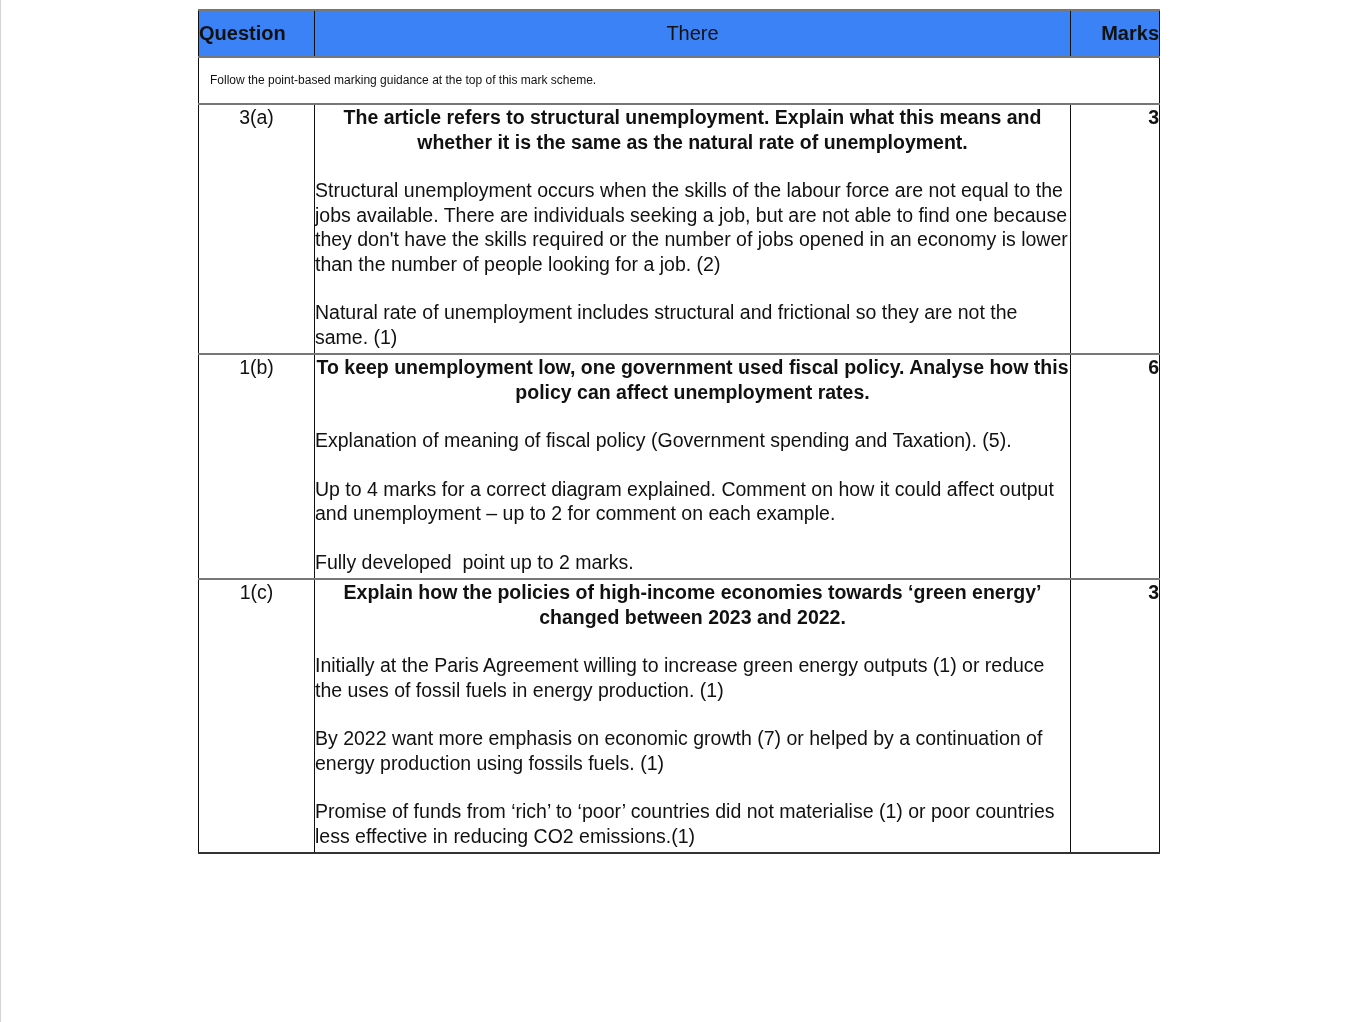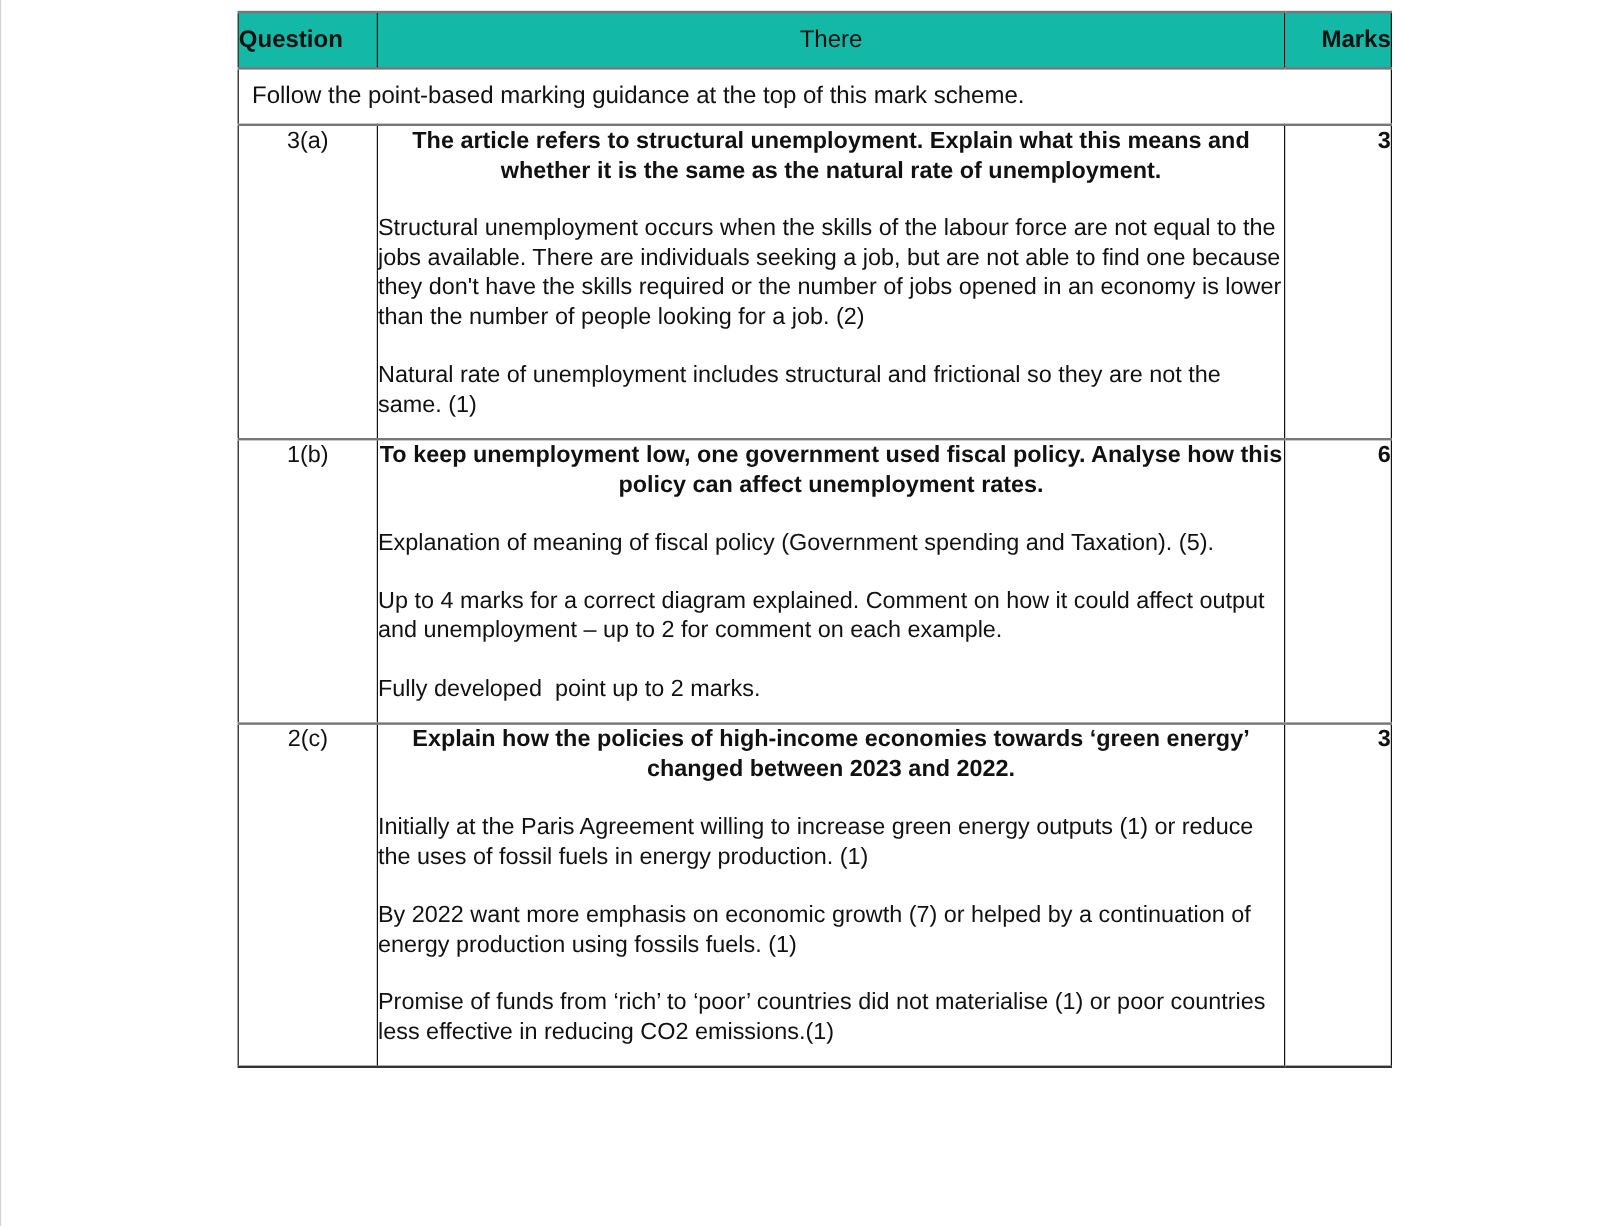--- a/index.html
+++ b/index.html
@@ -16,39 +16,39 @@
     font-size: 19.5px; line-height: 24.5px;
   }
   table.ms col.c1 { width: 116px; }
   table.ms col.c2 { width: 756px; }
   table.ms col.c3 { width: 89px; }
   table.ms td, table.ms th {
     border-left: 1.5px solid #111; border-right: 1.5px solid #111;
     vertical-align: top; padding: 0;
   }
   table.ms tr.hdr th {
-    background: #14b8a6; height: 45px; vertical-align: middle;
+    background: #3b82f6; height: 45px; vertical-align: middle;
     border-top: 2px solid #777; border-bottom: 2px solid #777;
     font-size: 20px;
   }
   th.h-q { text-align: left; padding-left: 12px; font-weight: bold; }
   th.h-a { text-align: center; font-weight: normal; }
   th.h-m { text-align: right; font-weight: bold; }
   tr.guide td {
     height: 45px; vertical-align: middle; padding-left: 11px;
-    border-bottom: 2px solid #777; font-size: 20px;
+    border-bottom: 2px solid #777; font-size: 12px;
   }
   tr.qrow td { border-bottom: 2px solid #777; }
   tr.qrow.last td { border-bottom: 2px solid #333; }
   td.qnum { text-align: center; padding-top: 13px; }
   td.ans { padding: 13px 10px 8px 10px; }
   td.mark { text-align: right; padding-top: 13px; padding-right: 10px; font-weight: bold; }
   .q-text { font-weight: bold; margin: 0 0 24px 0; text-align: center; }
   .a-para { margin: 0 0 24px 0; }
-  .a-para:last-child { margin-bottom: 16px; }
+  .a-para:last-child { margin-bottom: 4px; }
 </style>
 </head>
 <body>
 
 <div class="page-edge"></div>
 
 <table class="ms">
   <colgroup>
       <col class="c1">
       <col class="c2">
@@ -79,21 +79,21 @@
     <td class="ans">
       <p class="q-text">To keep unemployment low, one government used fiscal policy. Analyse how this policy can affect unemployment rates.</p>
       <p class="a-para">Explanation of meaning of fiscal policy (Government spending and Taxation). (5).</p>
       <p class="a-para">Up to 4 marks for a correct diagram explained. Comment on how it could affect output and unemployment – up to 2 for comment on each example.</p>
       <p class="a-para" style="white-space:pre-wrap">Fully developed  point up to 2 marks.</p>
     </td>
     <td class="mark">6</td>
   </tr>
 
   <tr class="qrow last">
-    <td class="qnum">2(c)</td>
+    <td class="qnum">1(c)</td>
     <td class="ans">
       <p class="q-text">Explain how the policies of high-income economies towards ‘green energy’ changed between 2023 and 2022.</p>
       <p class="a-para">Initially at the Paris Agreement willing to increase green energy outputs (1) or reduce the uses of fossil fuels in energy production. (1)</p>
       <p class="a-para">By 2022 want more emphasis on economic growth (7) or helped by a continuation of energy production using fossils fuels. (1)</p>
       <p class="a-para">Promise of funds from ‘rich’ to ‘poor’ countries did not materialise (1) or poor countries less effective in reducing CO2 emissions.(1)</p>
     </td>
     <td class="mark">3</td>
   </tr>
 </tbody>
   </table>

